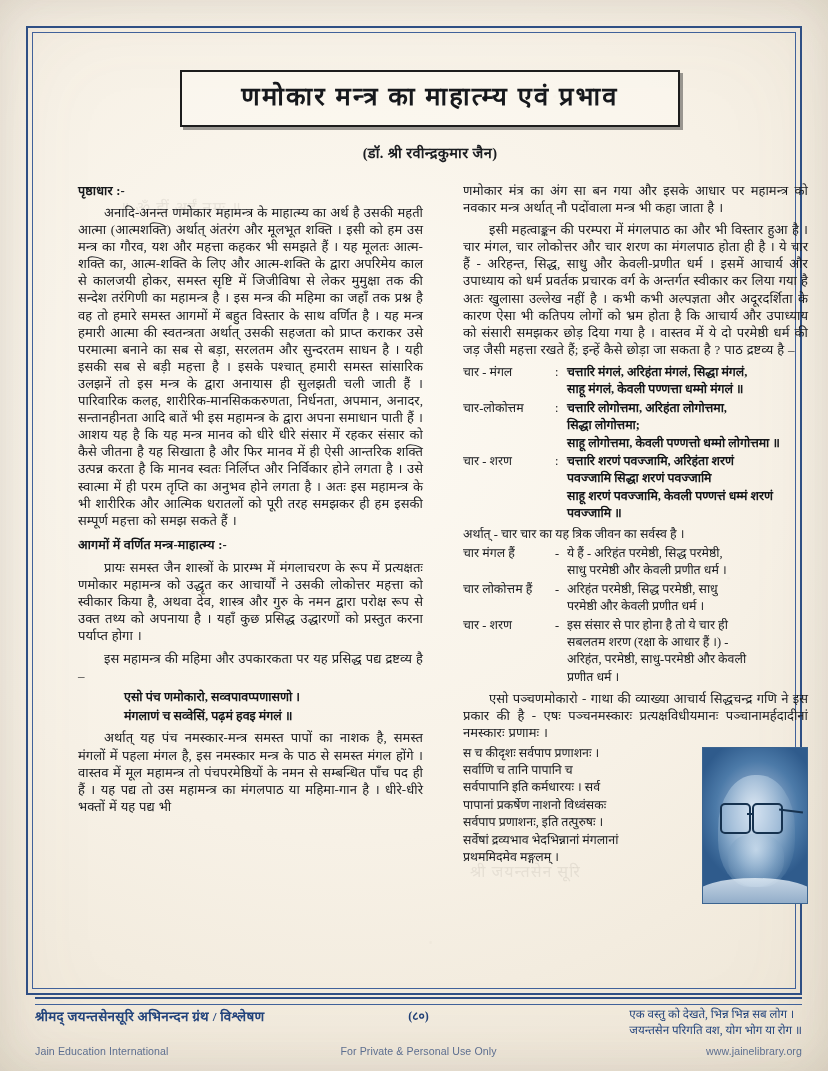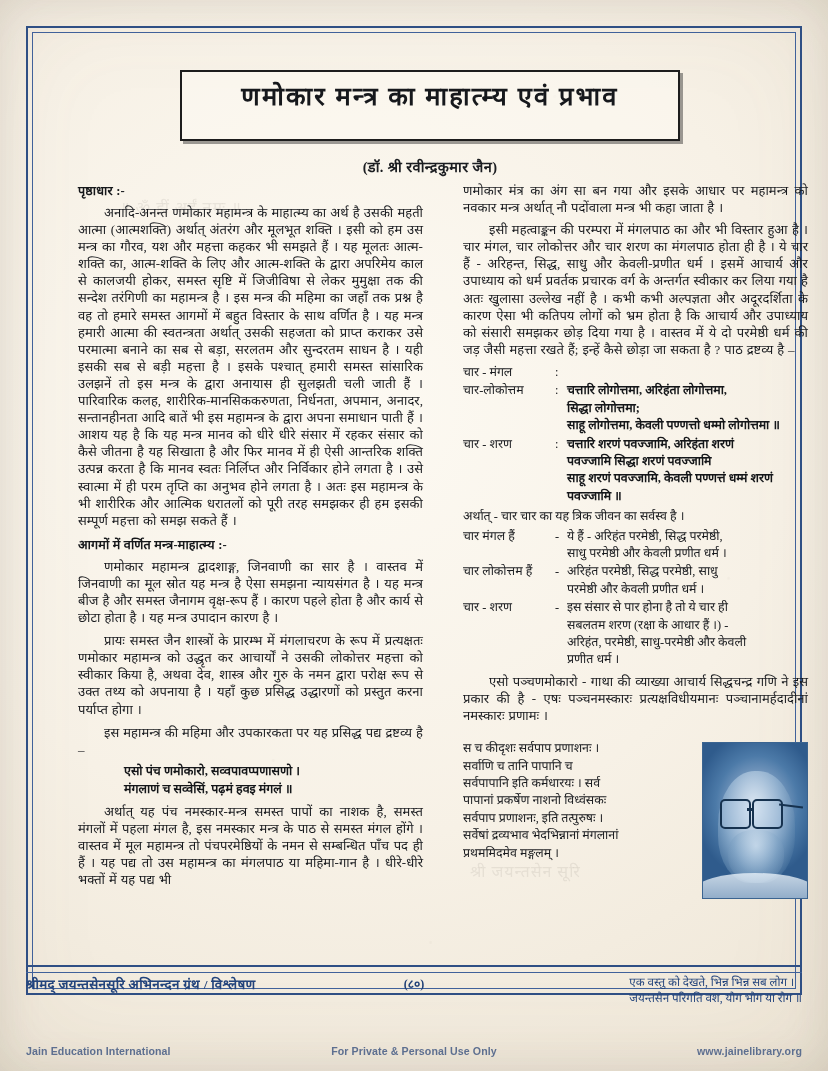--- a/index.html
+++ b/index.html
@@ -78,21 +78,21 @@
   
   #title-block {
     position: absolute;
     left: 140px;
     top: 30px;
     width: 500px;
     text-align: center;
   }
   .title-frame {
     border: 2.4px solid #1d1d1d;
-    padding: 9px 14px 26px;
+    padding: 9px 14px 12px;
     background: rgba(253,250,243,.45);
     box-shadow: 3px 3px 0 rgba(40,40,40,.45);
   }
   .title-text {
     font-family: "Liberation Serif", serif;
     font-size: 25.5px;
     font-weight: bold;
     letter-spacing: 2.2px;
     color: #16181c;
     line-height: 1.25;
@@ -181,21 +181,21 @@
 
   .plainline {
     font-family: "Liberation Serif", serif;
     font-size: 12.4px;
     line-height: 17.4px;
     color: #191b1f;
     margin: 3px 0 2px 0;
   }
 
   
-  .sanskrit-wrap { margin-top: 16px; }
+  .sanskrit-wrap { margin-top: 3px; }
   .sanskrit-line {
     font-family: "Liberation Serif", serif;
     font-size: 12.4px;
     line-height: 17.4px;
     color: #191b1f;
   }
 
   
   #portrait {
     float: right;
@@ -263,24 +263,24 @@
     bottom: -6%;
     width: 116%;
     height: 22%;
     border-radius: 52% 52% 0 0;
     background: linear-gradient(180deg, rgba(231,240,248,.82) 0%, rgba(196,216,234,.55) 100%);
   }
 
   
   #footer {
     position: absolute;
-    left: 0;
+    left: 9px;
     right: 0;
     bottom: 0;
-    height: 106px;
+    height: 74px;
     z-index: 4;
   }
   #footer-rule {
     position: absolute;
     left: 26px;
     right: 26px;
     top: 0;
     height: 5px;
     border-top: 2.4px solid #2f4f84;
     border-bottom: 1.2px solid #40619a;
@@ -323,21 +323,20 @@
     position: absolute;
     left: 26px;
     right: 26px;
     bottom: 14px;
     display: flex;
     align-items: center;
     justify-content: space-between;
     font-size: 10.6px;
     color: #5d6f90;
     letter-spacing: .1px;
-    font-weight: bold;
   }
   .fr2-center {
     position: absolute;
     left: 50%;
     transform: translateX(-50%);
   }
   
   .bleed {
     position: absolute;
     color: rgba(120,118,110,.13);
@@ -373,21 +372,20 @@
     <div id="columns">
 
       <div class="column">
 
         <div class="col-heading">पृष्ठाधार :-</div>
 
         <p class="para">अनादि-अनन्त णमोकार महामन्त्र के माहात्म्य का अर्थ है उसकी महती आत्मा (आत्मशक्ति) अर्थात् अंतरंग और मूलभूत शक्ति । इसी को हम उस मन्त्र का गौरव, यश और महत्ता कहकर भी समझते हैं । यह मूलतः आत्म-शक्ति का, आत्म-शक्ति के लिए और आत्म-शक्ति के द्वारा अपरिमेय काल से कालजयी होकर, समस्त सृष्टि में जिजीविषा से लेकर मुमुक्षा तक की सन्देश तरंगिणी का महामन्त्र है । इस मन्त्र की महिमा का जहाँ तक प्रश्न है वह तो हमारे समस्त आगमों में बहुत विस्तार के साथ वर्णित है । यह मन्त्र हमारी आत्मा की स्वतन्त्रता अर्थात् उसकी सहजता को प्राप्त कराकर उसे परमात्मा बनाने का सब से बड़ा, सरलतम और सुन्दरतम साधन है । यही इसकी सब से बड़ी महत्ता है । इसके पश्चात् हमारी समस्त सांसारिक उलझनें तो इस मन्त्र के द्वारा अनायास ही सुलझती चली जाती हैं । पारिवारिक कलह, शारीरिक-मानसिककरुणता, निर्धनता, अपमान, अनादर, सन्तानहीनता आदि बातें भी इस महामन्त्र के द्वारा अपना समाधान पाती हैं । आशय यह है कि यह मन्त्र मानव को धीरे धीरे संसार में रहकर संसार को कैसे जीतना है यह सिखाता है और फिर मानव में ही ऐसी आन्तरिक शक्ति उत्पन्न करता है कि मानव स्वतः निर्लिप्त और निर्विकार होने लगता है । उसे स्वात्मा में ही परम तृप्ति का अनुभव होने लगता है । अतः इस महामन्त्र के भी शारीरिक और आत्मिक धरातलों को पूरी तरह समझकर ही हम इसकी सम्पूर्ण महत्ता को समझ सकते हैं ।</p>
 
         <div class="col-heading" style="margin-top:7px;">आगमों में वर्णित मन्त्र-माहात्म्य :-</div>
 
-        <p class="para">णमोकार महामन्त्र द्वादशाङ्ग, जिनवाणी का सार है । वास्तव में जिनवाणी का मूल स्रोत यह मन्त्र है ऐसा समझना न्यायसंगत है । यह मन्त्र बीज है और समस्त जैनागम वृक्ष-रूप हैं । कारण पहले होता है और कार्य से छोटा होता है । यह मन्त्र उपादान कारण है ।</p>
 
         <p class="para" style="margin-top:6px;">प्रायः समस्त जैन शास्त्रों के प्रारम्भ में मंगलाचरण के रूप में प्रत्यक्षतः णमोकार महामन्त्र को उद्धृत कर आचार्यों ने उसकी लोकोत्तर महत्ता को स्वीकार किया है, अथवा देव, शास्त्र और गुरु के नमन द्वारा परोक्ष रूप से उक्त तथ्य को अपनाया है । यहाँ कुछ प्रसिद्ध उद्धारणों को प्रस्तुत करना पर्याप्त होगा ।</p>
 
         <p class="para" style="margin-top:6px;">इस महामन्त्र की महिमा और उपकारकता पर यह प्रसिद्ध पद्य द्रष्टव्य है –</p>
 
         <div class="verse">
           <div>एसो पंच णमोकारो, सव्वपावप्पणासणो ।</div>
           <div>मंगलाणं च सव्वेसिं, पढ़मं हवइ मंगलं ॥</div>
         </div>
 
@@ -397,20 +395,24 @@
       <div class="column">
 
         <p class="para noindent">णमोकार मंत्र का अंग सा बन गया और इसके आधार पर महामन्त्र को नवकार मन्त्र अर्थात् नौ पदोंवाला मन्त्र भी कहा जाता है ।</p>
 
         <p class="para" style="margin-top:5px;">इसी महत्वाङ्कन की परम्परा में मंगलपाठ का और भी विस्तार हुआ है । चार मंगल, चार लोकोत्तर और चार शरण का मंगलपाठ होता ही है । ये चार हैं - अरिहन्त, सिद्ध, साधु और केवली-प्रणीत धर्म । इसमें आचार्य और उपाध्याय को धर्म प्रवर्तक प्रचारक वर्ग के अन्तर्गत स्वीकार कर लिया गया है अतः खुलासा उल्लेख नहीं है । कभी कभी अल्पज्ञता और अदूरदर्शिता के कारण ऐसा भी कतिपय लोगों को भ्रम होता है कि आचार्य और उपाध्याय को संसारी समझकर छोड़ दिया गया है । वास्तव में ये दो परमेष्ठी धर्म की जड़ जैसी महत्ता रखते हैं; इन्हें कैसे छोड़ा जा सकता है ? पाठ द्रष्टव्य है –</p>
 
         <div style="margin-top:6px;">
           <div class="defrow bold">
             <div class="dlabel">चार - मंगल</div>
             <div class="dsep">:</div>
+            <div class="dbody">
+              <div>चत्तारि मंगलं, अरिहंता मंगलं, सिद्धा मंगलं,</div>
+              <div>साहू मंगलं, केवली पण्णत्ता धम्मो मंगलं ॥</div>
+            </div>
           </div>
 
           <div class="defrow bold">
             <div class="dlabel">चार-लोकोत्तम</div>
             <div class="dsep">:</div>
             <div class="dbody">
               <div>चत्तारि लोगोत्तमा, अरिहंता लोगोत्तमा,</div>
               <div>सिद्धा लोगोत्तमा;</div>
               <div>साहू लोगोत्तमा, केवली पण्णत्तो धम्मो लोगोत्तमा ॥</div>
             </div>

